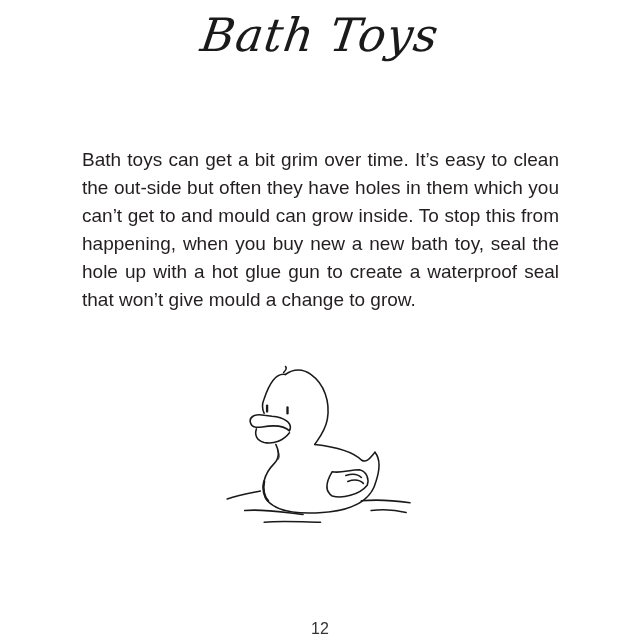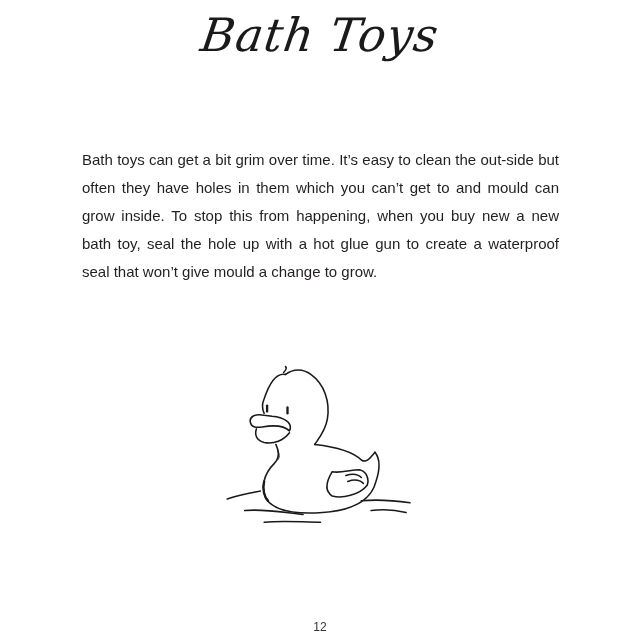--- a/index.html
+++ b/index.html
@@ -1,20 +1,20 @@
 <!DOCTYPE html>
 <html><head>
 <meta charset="utf-8">
 <style>
   html, body { margin:0; padding:0; background:#ffffff; }
   body { width:640px; height:640px; position:relative; overflow:hidden; font-family:"Liberation Sans", sans-serif; color:#231f20; }
   .title { position:absolute; top:8px; left:0; width:640px; text-align:center; font-family:"DejaVu Serif", serif; font-style:italic; font-size:46px; letter-spacing:1px; color:#1a1a1a; transform:skewX(-8deg); }
-  .body-text { position:absolute; left:82px; top:146px; width:477px; font-size:15px; line-height:28px; text-align:justify; text-align-last:left; color:#231f20; }
+  .body-text { position:absolute; left:82px; top:146px; width:477px; font-size:19px; line-height:28px; text-align:justify; text-align-last:left; color:#231f20; }
   .duck { position:absolute; left:225px; top:355px; width:195px; height:175px; }
-  .page-num { position:absolute; top:620px; left:0; width:640px; text-align:center; font-size:12px; color:#333; }
+  .page-num { position:absolute; top:620px; left:0; width:640px; text-align:center; font-size:16px; color:#333; }
 </style>
 </head>
 <body>
 
 <div class="title">Bath Toys</div>
 
 <div class="body-text">Bath toys can get a bit grim over time. It’s easy to clean the out-side but often they have holes in them which you can’t get to and mould can grow inside. To stop this from happening, when you buy new a new bath toy, seal the hole up with a hot glue gun to create a waterproof seal that won’t give mould a change to grow.</div>
 
 <svg class="duck" viewBox="0 0 200 180" fill="none" stroke="#1a1a1a" stroke-width="1.6" stroke-linecap="round" stroke-linejoin="round">
 

